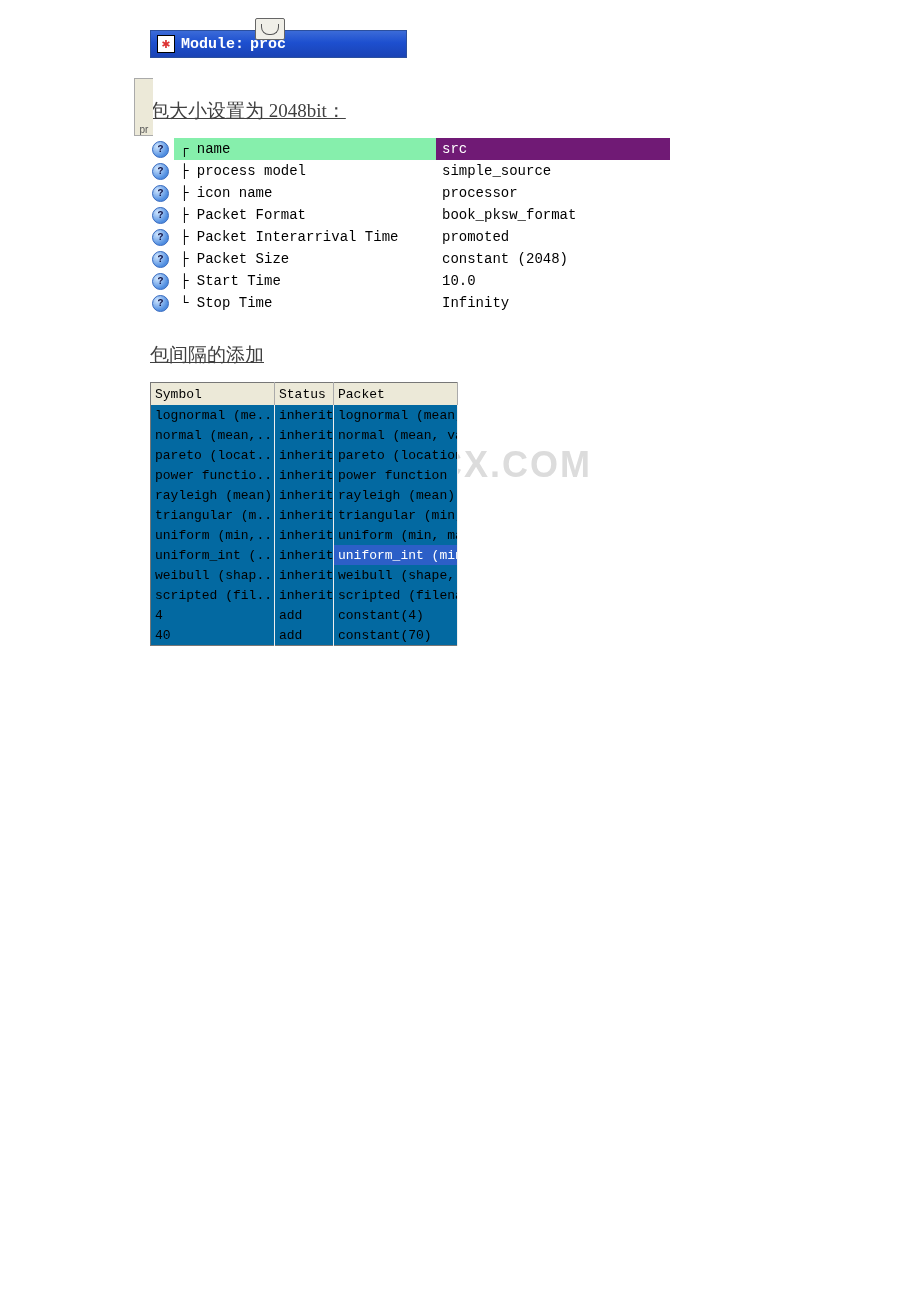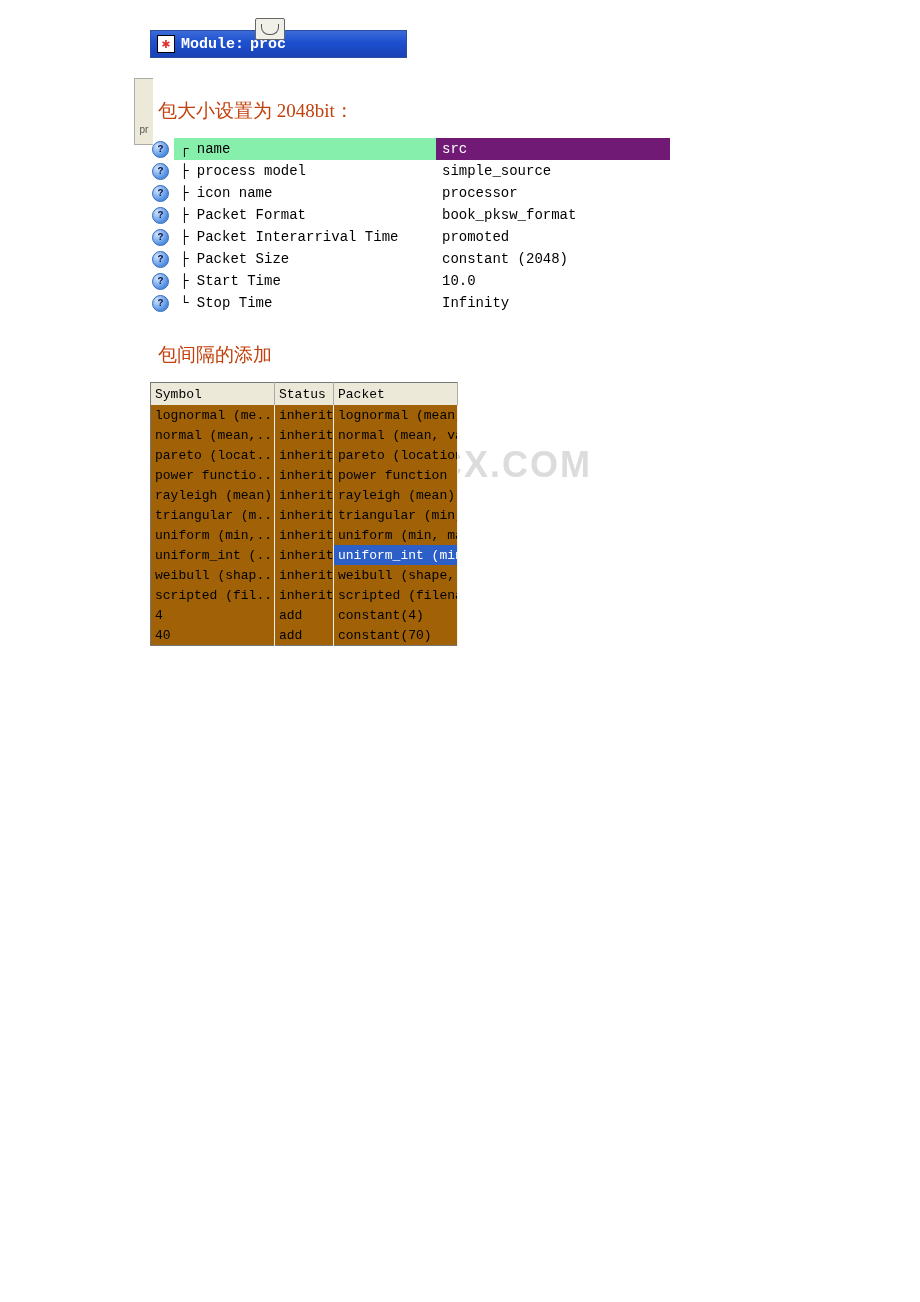--- a/index.html
+++ b/index.html
@@ -43,21 +43,21 @@
     width: 18px; height: 56px;
     background: #ece9d8;
     border: 1px solid #aaa;
     border-right: none;
     font-size: 10px;
     color: #555;
     writing-mode: horizontal-tb;
     display: flex;
     align-items: flex-end;
     justify-content: center;
-    padding-bottom: 9px;
+    padding-bottom: 0;
   }
   .module-window {
     width: 255px;
     border: 1px solid #2b4f9e;
     background: #fff;
     box-shadow: 0 0 0 1px #8ea7d8 inset;
   }
   .module-titlebar {
     height: 26px;
     background: linear-gradient(to bottom, #3b6bd8 0%, #1d4fcf 45%, #1a43b5 100%);
@@ -83,22 +83,23 @@
     font-family: Arial, sans-serif;
     font-size: 13px;
     color: #222;
   }
   .stream-line { white-space: pre; line-height: 1.45; }
 
   
   .para {
     font-family: "SimSun", serif;
     font-size: 19px;
-    color: #c2410c;
-    margin: 10px 0 14px 8px;
+    color: #404040;
+    margin: 10px 0 14px 0;
+    text-decoration: underline;
   }
 
   
   .attr-table {
     width: 520px;
     border-collapse: collapse;
     font-family: "Courier New", monospace;
     font-size: 14px;
     color: #000;
     margin-bottom: 28px;
@@ -130,21 +131,21 @@
     gap: 0;
     margin-bottom: 24px;
   }
   .sym-table {
     border: 1px solid #777;
     border-collapse: collapse;
     font-family: "Courier New", monospace;
     font-size: 13px;
     color: #000;
     width: 290px;
-    background: #a16207;
+    background: #0369a1;
   }
   .sym-table th {
     background: #ece9d8;
     text-align: left;
     font-weight: normal;
     padding: 2px 4px;
     border-right: 1px solid #aaa;
     height: 18px;
   }
   .sym-table td {

